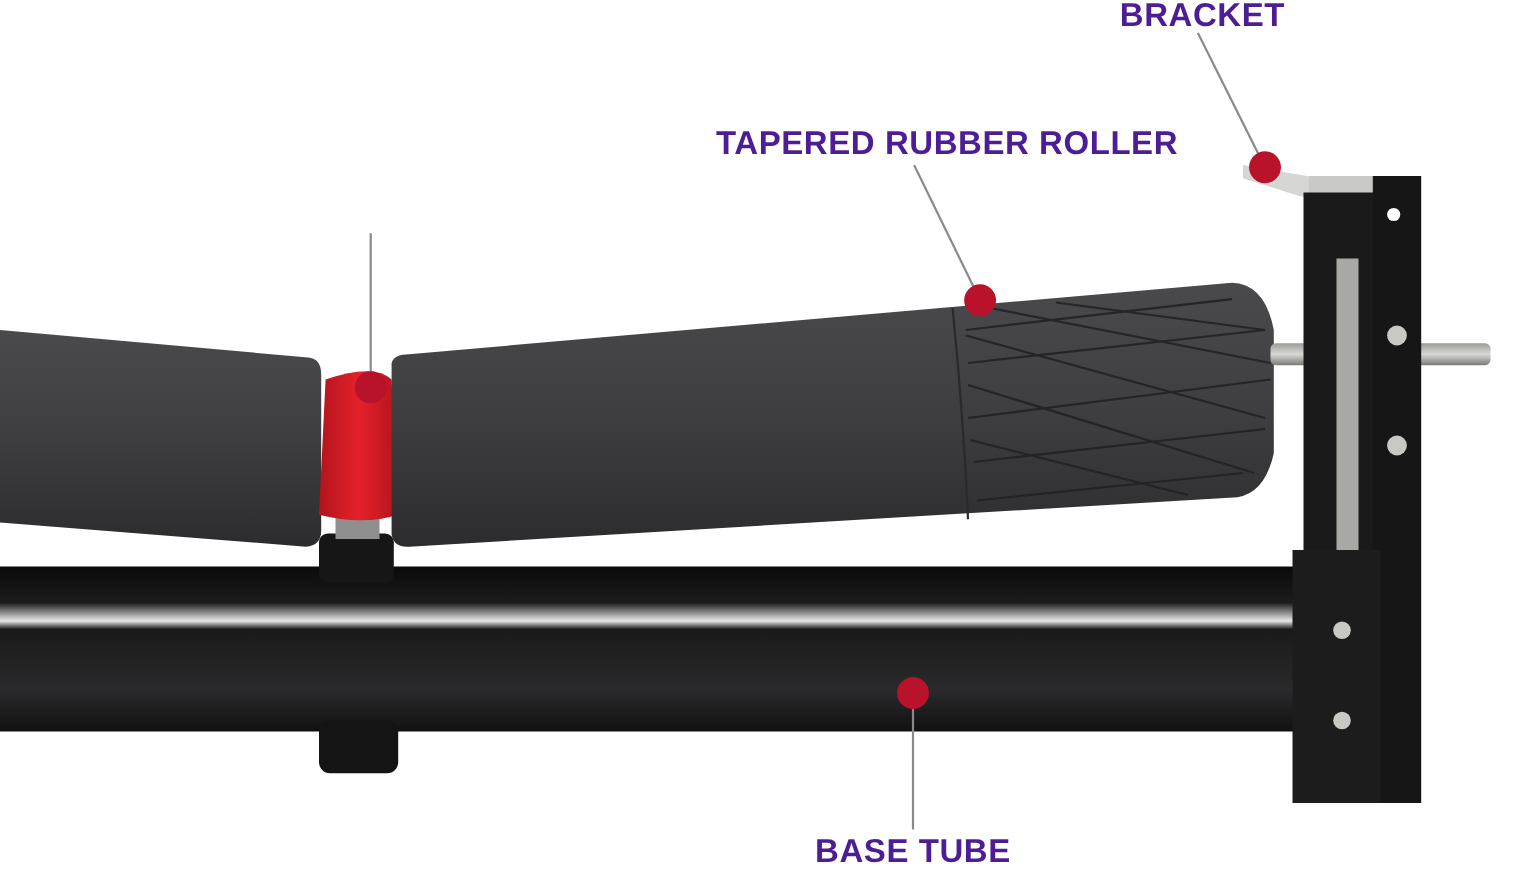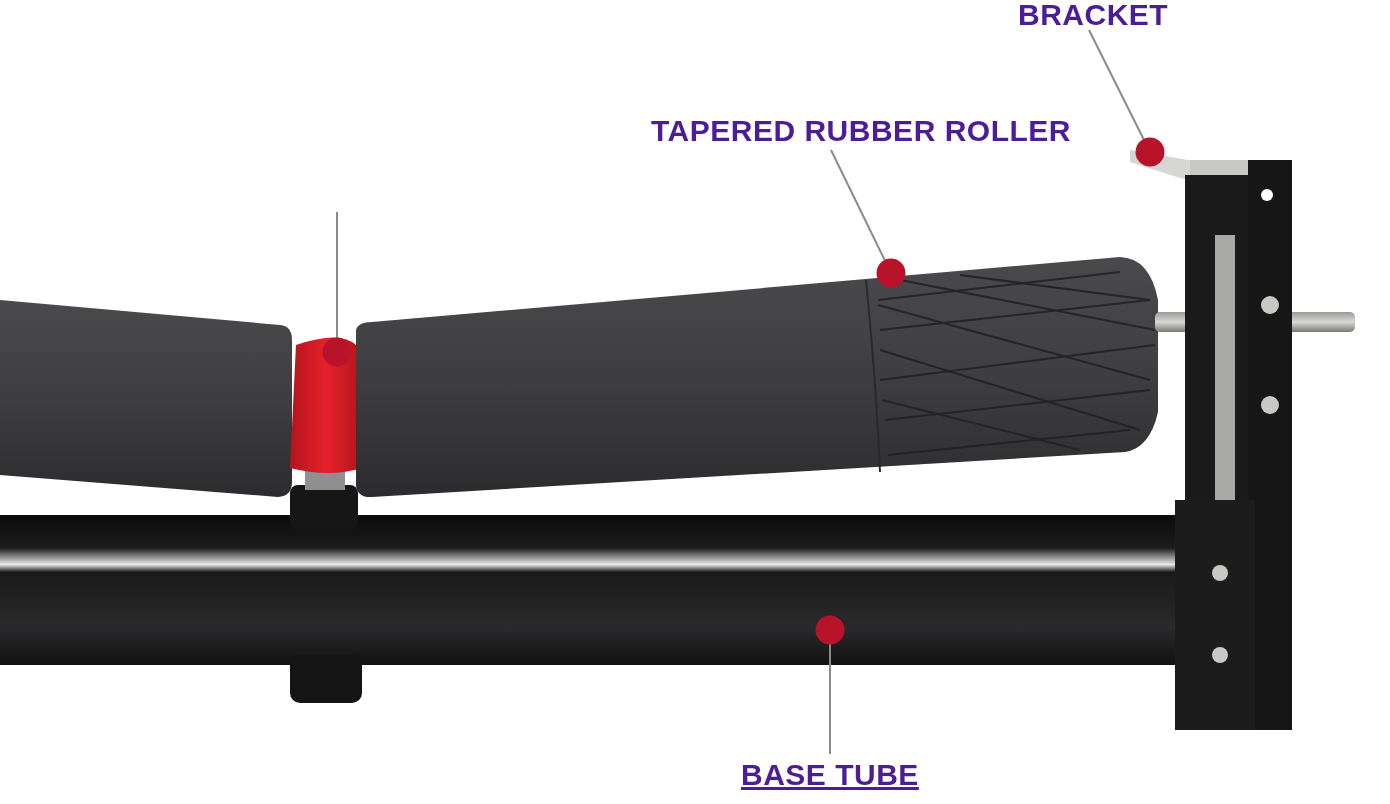--- a/index.html
+++ b/index.html
@@ -130,15 +130,15 @@
     </g>
   </svg>
 
   <div class="pin" style="left:1150px; top:152px;"></div>
   <div class="pin" style="left:891px; top:273px;"></div>
   <div class="pin" style="left:337px; top:352px;"></div>
   <div class="pin" style="left:830px; top:630px;"></div>
 
   <div class="label" style="left:1018px; top:0px;">BRACKET</div>
   <div class="label" style="left:612px; top:116px;margin-left:39px;">TAPERED RUBBER ROLLER</div>
-  <div class="label" style="left:741px; top:760px;text-decoration:underline;">BASE TUBE</div>
+  <div class="label" style="left:741px; top:760px;">BASE TUBE</div>
 
 </div>
 
 </body></html>

